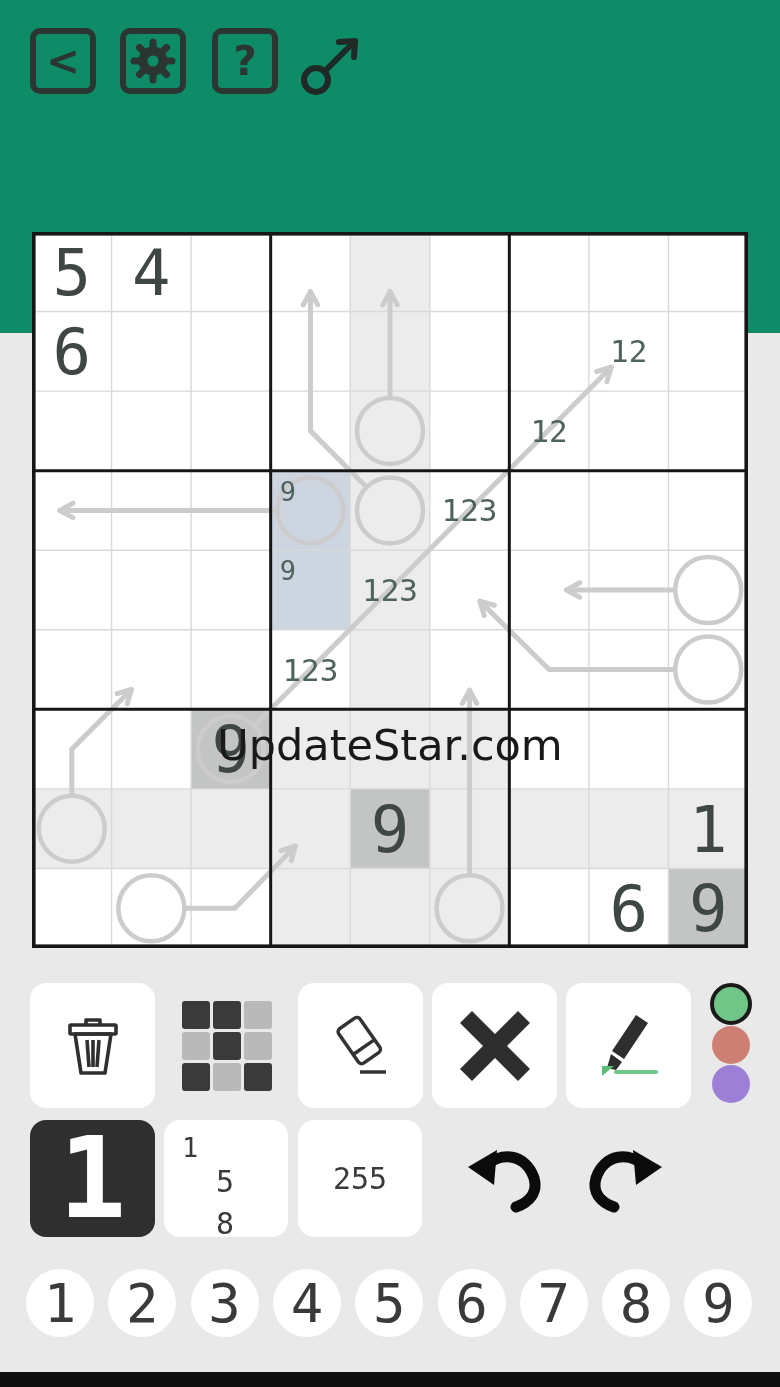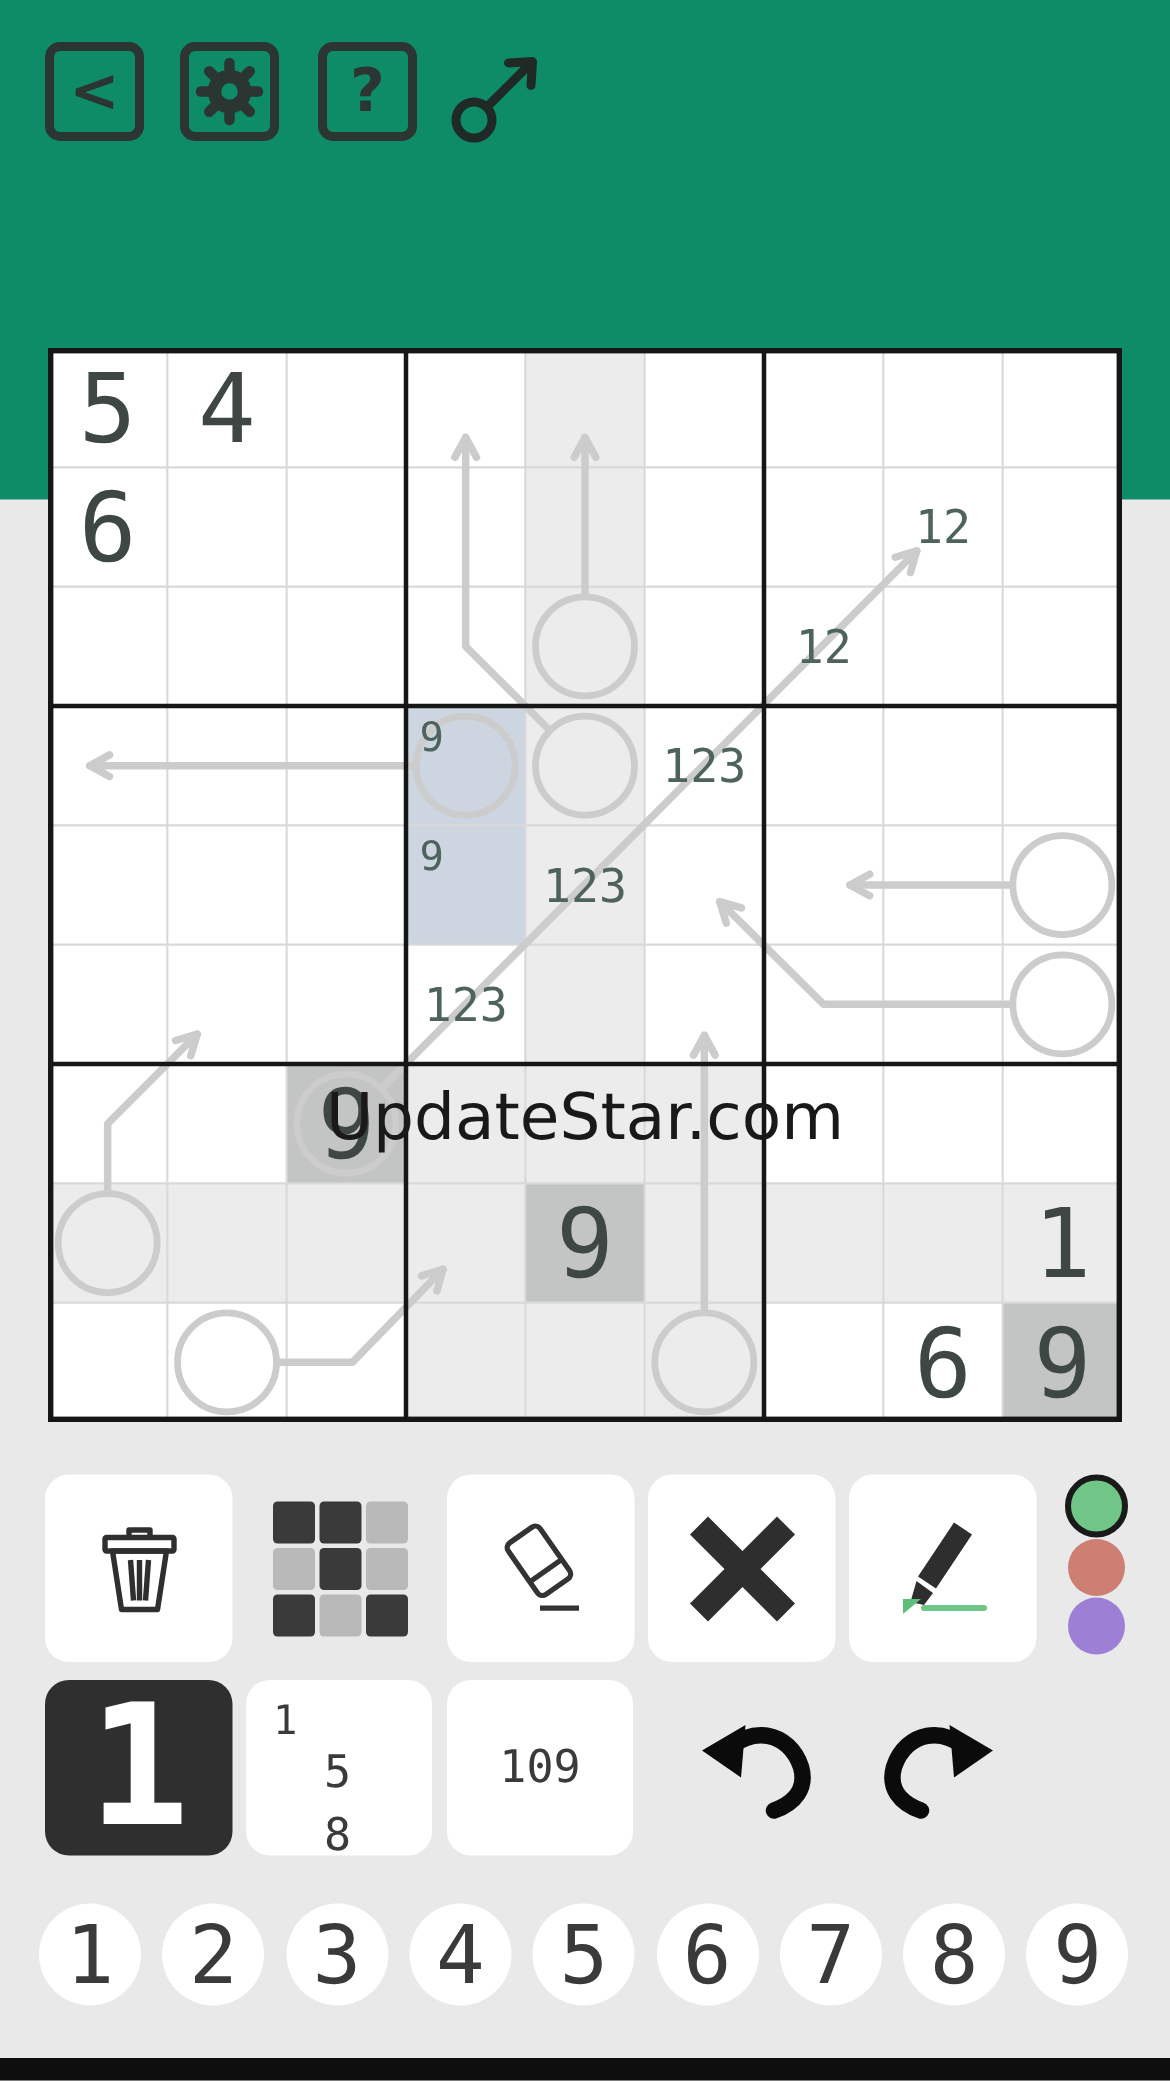--- a/index.html
+++ b/index.html
@@ -230,21 +230,21 @@
 
 <div class="tb2" id="mode-normal">
   <span>1</span>
 </div>
 <div class="tb2" id="mode-corner">
   <span class="cm-tl">1</span>
   <span class="cm-mid">5</span>
   <span class="cm-bot">8</span>
 </div>
 <div class="tb2" id="mode-center">
-  <span>109</span>
+  <span>255</span>
 </div>
 <svg id="undo-btn" width="88" height="72" viewBox="0 0 88 72">
   <path d="M20 24 C36 6 62 10 70 34 C74 48 66 58 52 63" stroke="#0b0b0b" stroke-width="11" fill="none" stroke-linecap="round"></path>
   <polygon points="4,23 33,6 30,41" fill="#0b0b0b"></polygon>
 </svg>
 <svg id="redo-btn" width="88" height="72" viewBox="0 0 88 72">
   <g transform="translate(88 0) scale(-1 1)">
     <path d="M20 24 C36 6 62 10 70 34 C74 48 66 58 52 63" stroke="#0b0b0b" stroke-width="11" fill="none" stroke-linecap="round"></path>
     <polygon points="4,23 33,6 30,41" fill="#0b0b0b"></polygon>
   </g>

